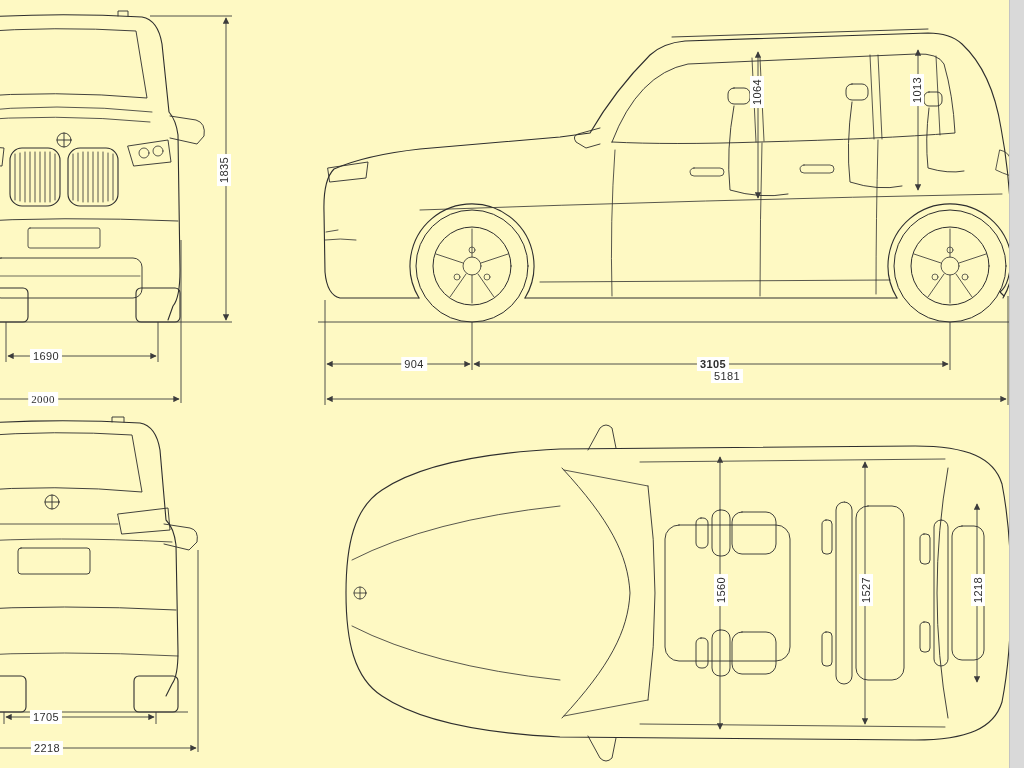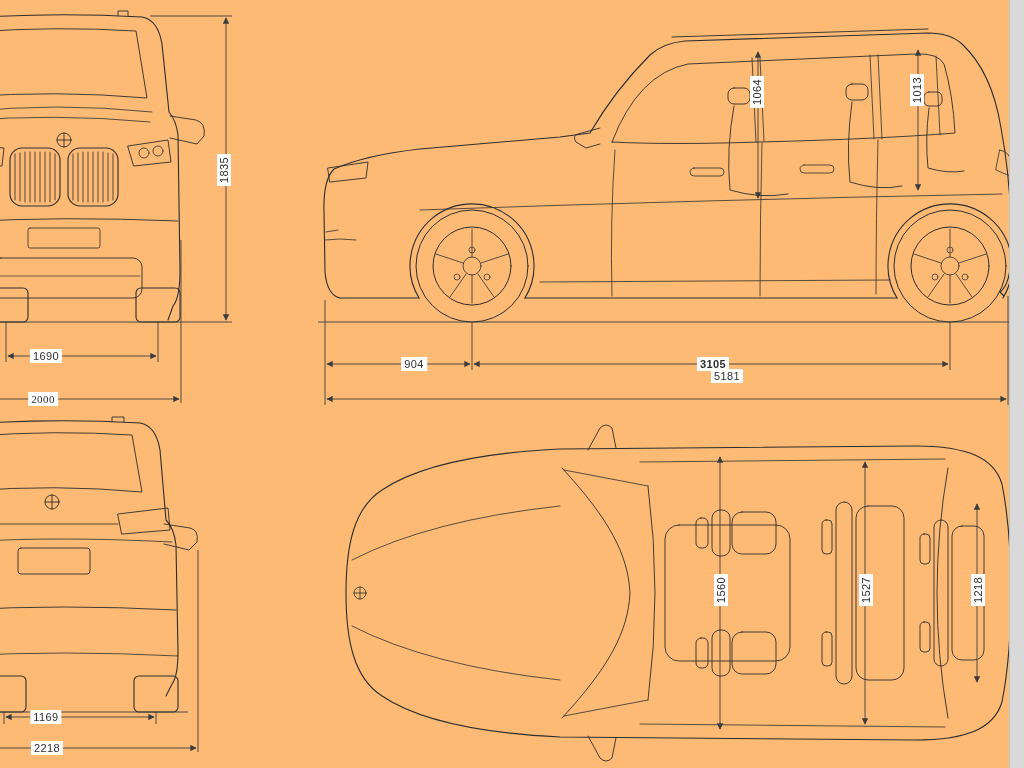--- a/index.html
+++ b/index.html
@@ -1,16 +1,16 @@
 <!DOCTYPE html>
 <html><head>
 <meta charset="utf-8">
 <style>
   html,body{margin:0;padding:0;background:#ffffff;}
-  #stage{position:relative;width:1024px;height:768px;background:#fdba74;overflow:hidden;
+  #stage{position:relative;width:1024px;height:768px;background:#fef9c3;overflow:hidden;
          font-family:"Liberation Sans", sans-serif;}
   svg{position:absolute;left:0;top:0;}
   .dim-label{position:absolute;font-size:11px;letter-spacing:.4px;color:#2e2e2e;
              background:#ffffff;padding:0 3px;line-height:14px;white-space:nowrap;
              transform:translate(-50%,-50%);}
   .dim-label.vert{transform:translate(-50%,-50%) rotate(-90deg);}
   #edge-strip{position:absolute;top:0;right:0;width:14px;height:768px;
               background:#d9d9d9;border-left:1px solid #c3c3c3;}
 </style>
 </head>
@@ -196,21 +196,21 @@
 <div class="dim-label vert" style="left:224px;top:170px;">1835</div>
 <div class="dim-label" style="left:46px;top:356px;">1690</div>
 <div class="dim-label" style="left:43px;top:399px;font-family:Liberation Serif, serif;">2000</div>
 
 <div class="dim-label vert" style="left:757px;top:92px;">1064</div>
 <div class="dim-label vert" style="left:917px;top:90px;">1013</div>
 <div class="dim-label" style="left:414px;top:364px;">904</div>
 <div class="dim-label" style="left:713px;top:364px;font-weight:bold;">3105</div>
 <div class="dim-label" style="left:727px;top:376px;">5181</div>
 
-<div class="dim-label" style="left:46px;top:717px;">1169</div>
+<div class="dim-label" style="left:46px;top:717px;">1705</div>
 <div class="dim-label" style="left:47px;top:748px;">2218</div>
 
 <div class="dim-label vert" style="left:721px;top:590px;">1560</div>
 <div class="dim-label vert" style="left:866px;top:590px;">1527</div>
 <div class="dim-label vert" style="left:978px;top:590px;">1218</div>
 
 <div id="edge-strip"></div>
 
 </div>
 

